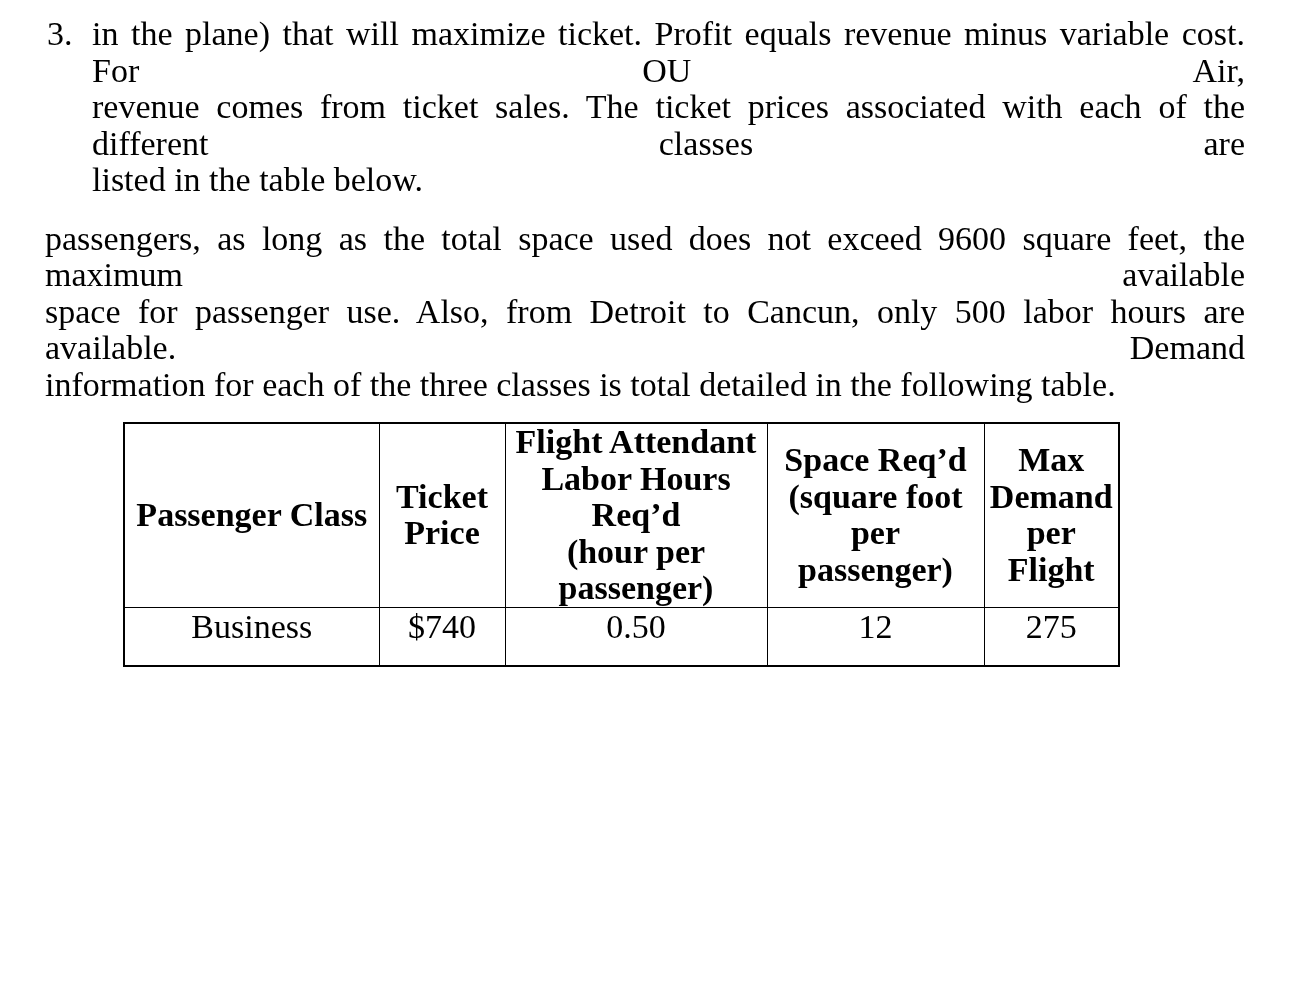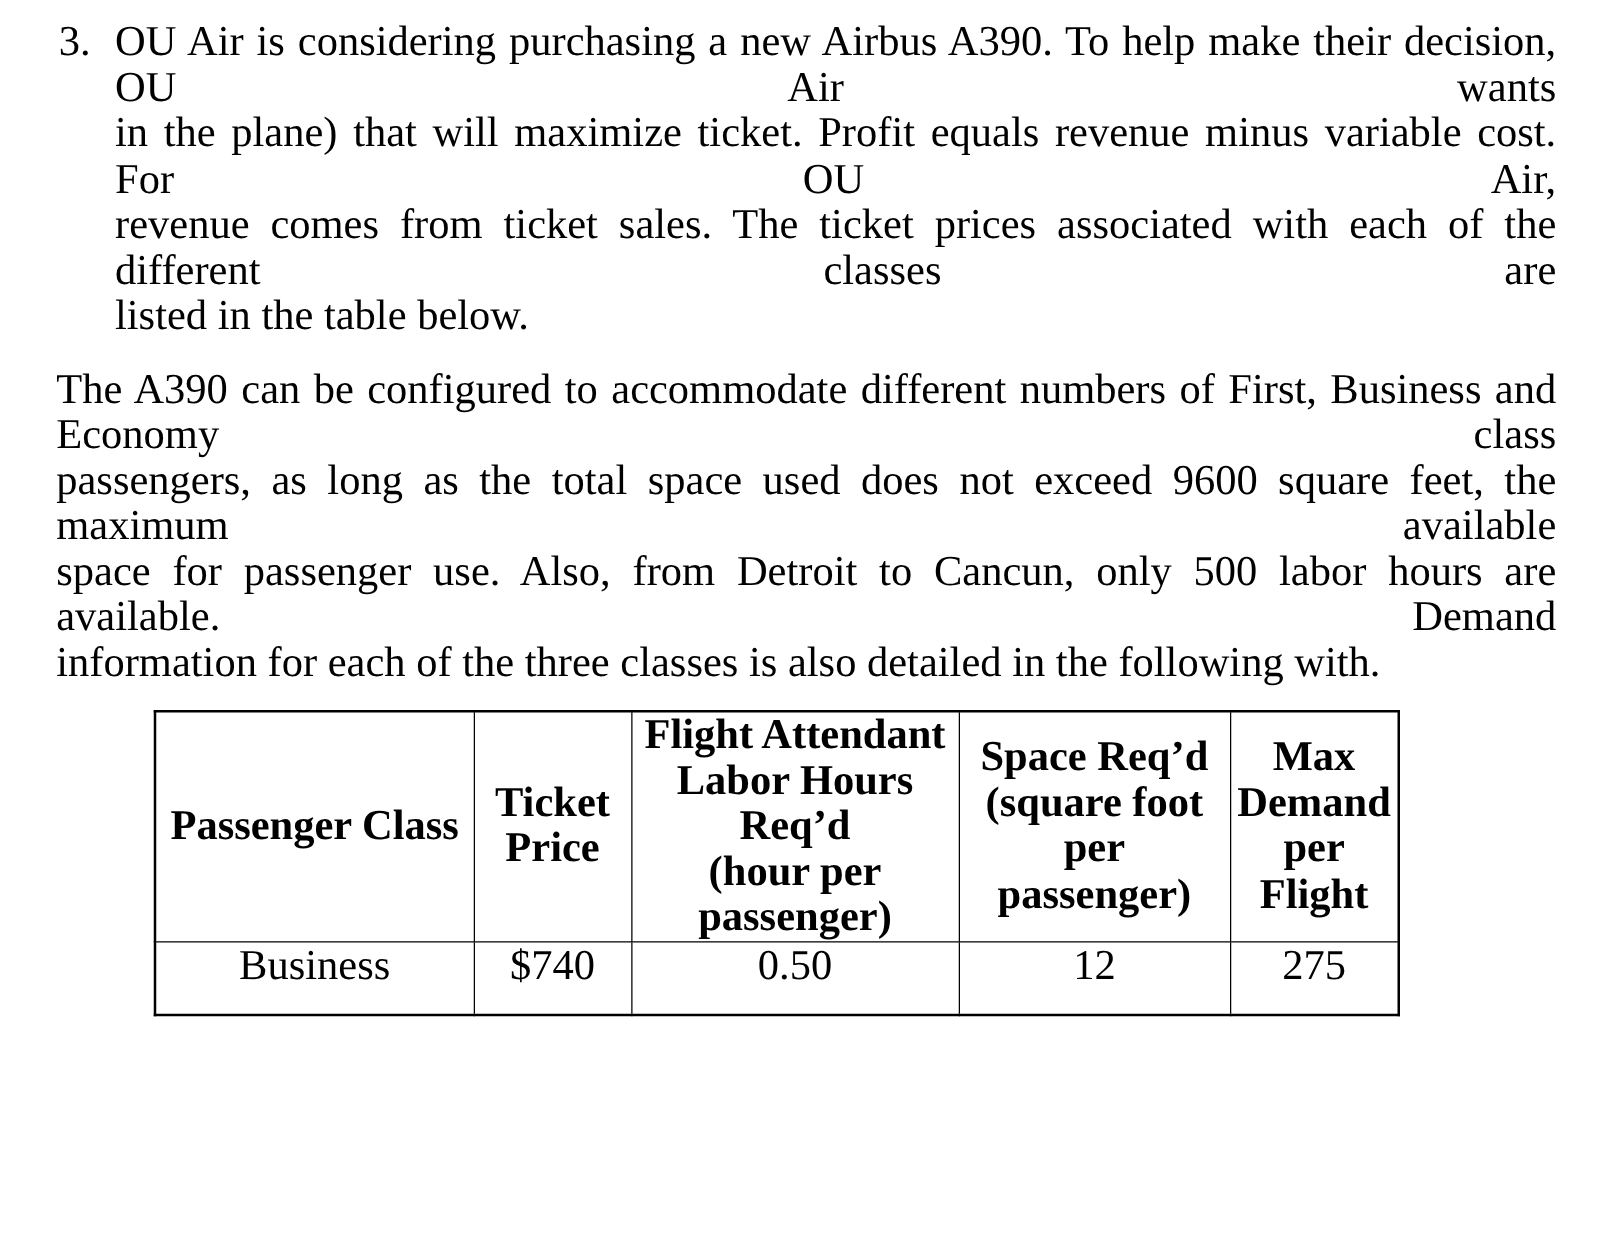--- a/index.html
+++ b/index.html
@@ -73,31 +73,29 @@
   tr.row-0 { height: 59px; }
   tr.row-1 { height: 59px; }
 </style>
 </head>
 <body>
 
 <div class="content">
 
   <div class="para numbered">
     <span class="num-label">3.</span>
-    <div class="jline">OU Air is considering purchasing a new Airbus A390. To help make their decision, OU Air wants</div>
     <div class="jline">in the plane) that will maximize ticket. Profit equals revenue minus variable cost. For OU Air,</div>
     <div class="jline">revenue comes from ticket sales. The ticket prices associated with each of the different classes are</div>
     <div class="jline last">listed in the table below.</div>
   </div>
 
   <div class="para para2">
-    <div class="jline">The A390 can be configured to accommodate different numbers of First, Business and Economy class</div>
     <div class="jline">passengers, as long as the total space used does not exceed 9600 square feet, the maximum available</div>
     <div class="jline">space for passenger use. Also, from Detroit to Cancun, only 500 labor hours are available. Demand</div>
-    <div class="jline last">information for each of the three classes is also detailed in the following with.</div>
+    <div class="jline last">information for each of the three classes is total detailed in the following table.</div>
   </div>
 
   <div class="table-wrap">
     <table class="data-table">
       <colgroup>
         <col style="width:255px">
         <col style="width:126px">
         <col style="width:262px">
         <col style="width:217px">
         <col style="width:135px">

